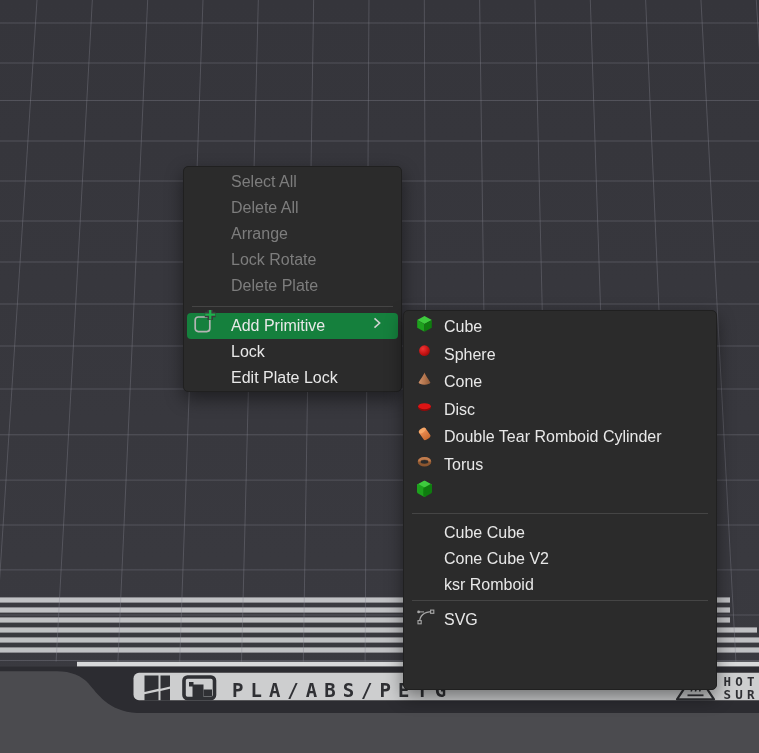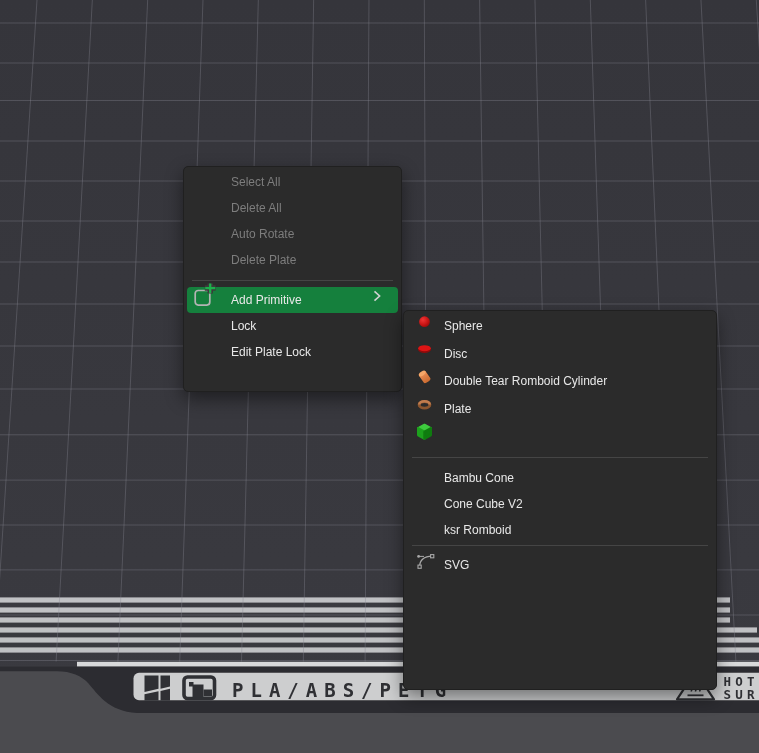--- a/index.html
+++ b/index.html
@@ -15,21 +15,21 @@
     position:absolute;box-sizing:border-box;
     background:#2b2b2b;border:1px solid #202020;border-radius:5px;
     box-shadow:0 7px 18px rgba(0,0,0,.45);
     z-index:10;
   }
   #context-menu{left:183px;top:166px;width:219px;height:226px;padding:2px 0 0 0;}
   #primitive-submenu{left:403px;top:310px;width:314px;height:380px;padding:2px 0 1px 0;z-index:11;}
   .row{
     position:relative;display:flex;align-items:center;
     height:26px;margin:0 3px;border-radius:4px;
-    font-size:12px;line-height:26px;color:#e8e8e8;white-space:nowrap;
+    font-size:16px;line-height:26px;color:#e8e8e8;white-space:nowrap;
   }
   #primitive-submenu .row.tall{height:27.6px;line-height:27.6px;}
   .row.disabled{color:#7d7d7d;}
   .row.hl{background:#15803d;}
   #context-menu .row .label{margin-left:44px;}
   #primitive-submenu .row .label{margin-left:37px;}
   .row .mi{position:absolute;left:6px;top:50%;transform:translateY(-50%);display:block;}
   .row .arrow{position:absolute;right:13px;top:50%;transform:translateY(-50%);display:block;}
   .sep{height:1px;background:#454545;margin:6.5px 8px;}
   #context-menu .sep{margin:6.5px 8px;}
@@ -127,21 +127,24 @@
 </svg>
 
 <div id="context-menu" class="menu">
     <div class="row disabled">
       <span class="label">Select All</span>
     </div>
     <div class="row disabled">
       <span class="label">Delete All</span>
     </div>
     <div class="row disabled">
-      <span class="label">Auto Rotate</span>
+      <span class="label">Arrange</span>
+    </div>
+    <div class="row disabled">
+      <span class="label">Lock Rotate</span>
     </div>
     <div class="row disabled">
       <span class="label">Delete Plate</span>
     </div>
     <div class="sep"></div>
     <div class="row hl">
       <span class="mi" style="left: 6px;"><svg width="26" height="24" viewBox="0 0 26 24">
           <rect x="2.2" y="7" width="14.6" height="14.6" rx="3" fill="none" stroke="#b4b4b4" stroke-width="1.7"></rect>
           <path d="M11.8,4.6 H22.6 M17.2,-0.8 V10" stroke="#3b3b3b" stroke-width="5.5"></path>
           <path d="M12.2,4.6 H22.2 M17.2,-0.4 V9.6" stroke="#1db14c" stroke-width="2.3"></path>
@@ -153,32 +156,53 @@
     </div>
     <div class="row">
       <span class="label">Lock</span>
     </div>
     <div class="row">
       <span class="label">Edit Plate Lock</span>
     </div>
   </div>
 
 <div id="primitive-submenu" class="menu">
+    <div class="row tall">
+      <span class="mi" style="left: 9px;"><svg width="17" height="17" viewBox="0 0 17 17">
+          <polygon points="8.5,0.8 15.8,4.8 8.5,8.8 1.2,4.8" fill="#3ecb3e"></polygon>
+          <polygon points="1.2,4.8 8.5,8.8 8.5,16.6 1.2,12.6" fill="#1da11d"></polygon>
+          <polygon points="15.8,4.8 8.5,8.8 8.5,16.6 15.8,12.6" fill="#0f7c0f"></polygon>
+        </svg></span>
+      <span class="label">Cube</span>
+    </div>
     <div class="row tall">
       <span class="mi" style="left: 9px;"><svg width="17" height="17" viewBox="0 0 17 17">
           <defs>
             <radialGradient id="sphg" cx="0.35" cy="0.32" r="0.85">
               <stop offset="0" stop-color="#f03535"></stop>
               <stop offset="0.55" stop-color="#c81414"></stop>
               <stop offset="1" stop-color="#850808"></stop>
             </radialGradient>
           </defs>
           <circle cx="8.5" cy="8.5" r="5.4" fill="url(#sphg)"></circle>
         </svg></span>
       <span class="label">Sphere</span>
+    </div>
+    <div class="row tall">
+      <span class="mi" style="left: 9px;"><svg width="17" height="17" viewBox="0 0 17 17">
+          <defs>
+            <linearGradient id="coneg" x1="0" y1="0" x2="1" y2="0">
+              <stop offset="0" stop-color="#cf9068"></stop>
+              <stop offset="0.5" stop-color="#b5764e"></stop>
+              <stop offset="1" stop-color="#8f5a38"></stop>
+            </linearGradient>
+          </defs>
+          <path d="M8.5,2.2 C9.4,5.2 13.6,10.4 14.4,12.3 a6,2.6 0 0 1 -11.8,0 C3.4,10.4 7.6,5.2 8.5,2.2 Z" fill="url(#coneg)"></path>
+        </svg></span>
+      <span class="label">Cone</span>
     </div>
     <div class="row tall">
       <span class="mi" style="left: 9px;"><svg width="17" height="17" viewBox="0 0 17 17">
           <path d="M2.2,8 h12.6 v1.8 a6.3,2.9 0 0 1 -12.6,0 Z" fill="#8e0b0b"></path>
           <ellipse cx="8.5" cy="8" rx="6.3" ry="3" fill="#dd1414"></ellipse>
         </svg></span>
       <span class="label">Disc</span>
     </div>
     <div class="row tall">
       <span class="mi" style="left: 9px;"><svg width="17" height="17" viewBox="0 0 17 17">
@@ -193,32 +217,32 @@
             <ellipse cx="8.5" cy="4.6" rx="4" ry="2" fill="#f7a768"></ellipse>
           </g>
         </svg></span>
       <span class="label">Double Tear Romboid Cylinder</span>
     </div>
     <div class="row tall">
       <span class="mi" style="left: 9px;"><svg width="17" height="17" viewBox="0 0 17 17">
           <ellipse cx="8.5" cy="8.6" rx="5.4" ry="3.3" fill="none" stroke="#8c562f" stroke-width="2.9"></ellipse>
           <path d="M3.3,8.2 a5.2,3.1 0 0 1 10.4,0" fill="none" stroke="#c07c4e" stroke-width="2.6"></path>
         </svg></span>
-      <span class="label">Plate</span>
+      <span class="label">Torus</span>
     </div>
     <div class="row tall">
       <span class="mi" style="left: 9px;"><svg width="17" height="17" viewBox="0 0 17 17">
           <polygon points="8.5,1.6 14.8,5.1 8.5,8.6 2.2,5.1" fill="#3ecb3e" stroke="#3ecb3e" stroke-width="2.4" stroke-linejoin="round"></polygon>
           <polygon points="2.2,5.1 8.5,8.6 8.5,15.4 2.2,11.9" fill="#1da11d" stroke="#1da11d" stroke-width="2.4" stroke-linejoin="round"></polygon>
           <polygon points="14.8,5.1 8.5,8.6 8.5,15.4 14.8,11.9" fill="#0f7c0f" stroke="#0f7c0f" stroke-width="2.4" stroke-linejoin="round"></polygon>
         </svg></span>
     </div>
     <div class="sep"></div>
     <div class="row">
-      <span class="label">Bambu Cone</span>
+      <span class="label">Cube Cube</span>
     </div>
     <div class="row">
       <span class="label">Cone Cube V2</span>
     </div>
     <div class="row">
       <span class="label">ksr Romboid</span>
     </div>
     <div class="sep s2"></div>
     <div class="row">
       <span class="mi" style="left: 9px;"><svg width="20" height="20" viewBox="0 0 20 20">

